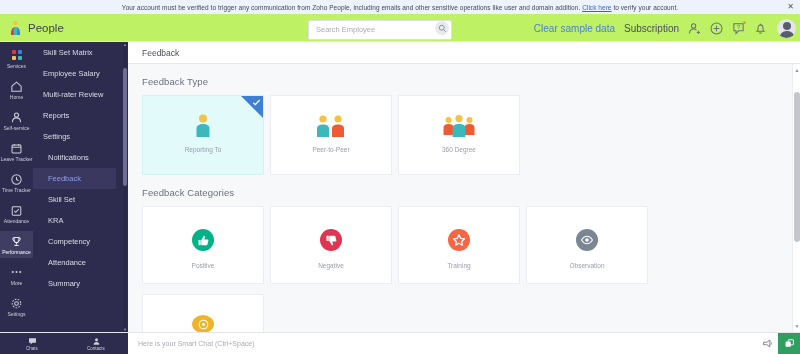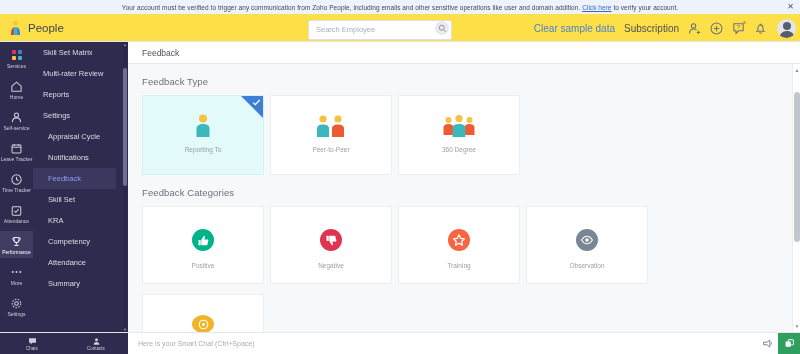--- a/index.html
+++ b/index.html
@@ -21,21 +21,21 @@
     letter-spacing: .05px;
   }
   .banner a { color: #3366cc; text-decoration: underline; }
   .banner .bclose {
     position: absolute; right: 6px; top: 50%; transform: translateY(-50%);
     font-size: 8px; color: #555; cursor: pointer; line-height: 1;
   }
 
   
   .header {
-    height: 28px; background: #fde047; border-bottom: 1px solid #e4e6ec;
+    height: 28px; background: #bef264; border-bottom: 1px solid #e4e6ec;
     display: flex; align-items: center; position: relative;
   }
   .brand { display: flex; align-items: center; gap: 5px; padding-left: 8px; width: 132px; }
   .brand-name { font-size: 11.5px; color: #3f4254; }
   .logo { width: 15px; height: 16px; position: relative; }
 
   .search-wrap { position: absolute; left: 308px; top: 4px; width: 144px; height: 20px; }
   .search-input {
     width: 100%; height: 100%; border: 1px solid #dcdfe6; border-radius: 2px;
     font-size: 7.5px; color: #555; padding: 0 22px 0 7px;
@@ -386,24 +386,24 @@
               <i></i>
               <i></i>
             </span>
         </span>
       </div>
     </div>
 
     <div class="menu">
       <div class="menu-inner">
         <div class="m-item">Skill Set Matrix</div>
+        <div class="m-item">Employee Salary</div>
         <div class="m-item">Multi-rater Review</div>
         <div class="m-item">Reports</div>
         <div class="m-item">Settings</div>
-        <div class="m-item sub">Appraisal Cycle</div>
         <div class="m-item sub">Notifications</div>
         <div class="m-item sub active">Feedback</div>
         <div class="m-item sub">Skill Set</div>
         <div class="m-item sub">KRA</div>
         <div class="m-item sub">Competency</div>
         <div class="m-item sub">Attendance</div>
         <div class="m-item sub">Summary</div>
 
       </div>
       <div class="menu-scroll">

